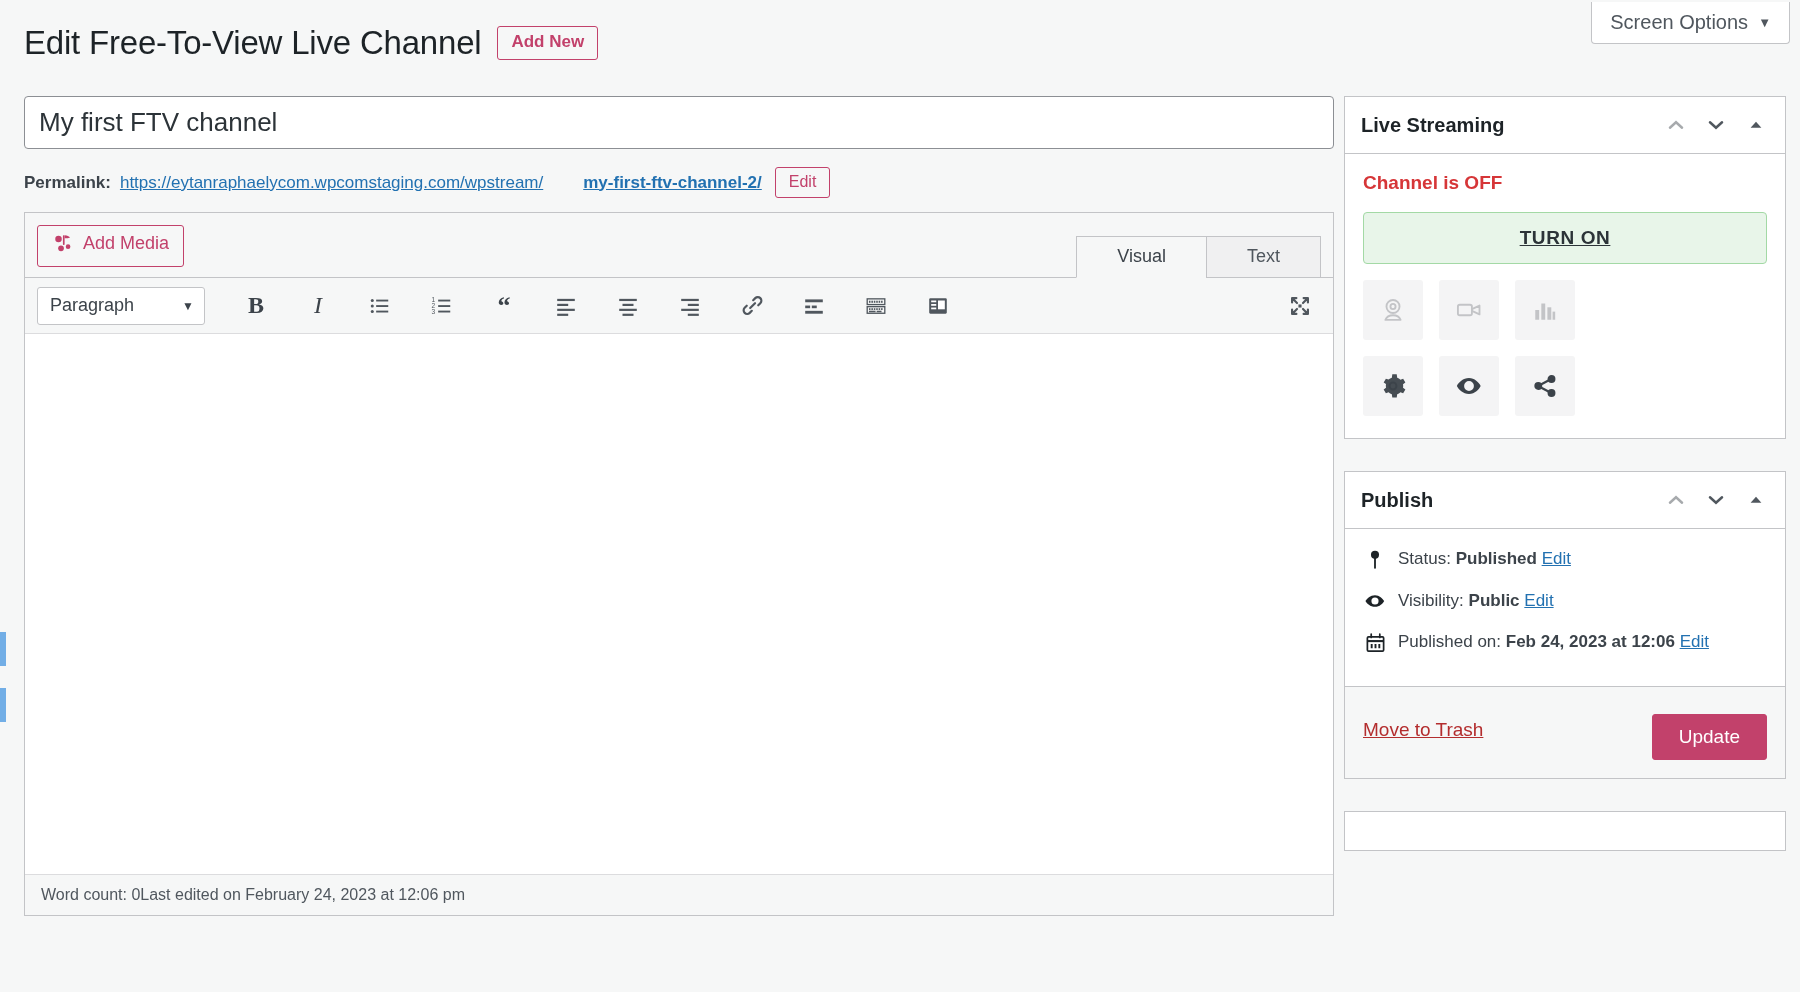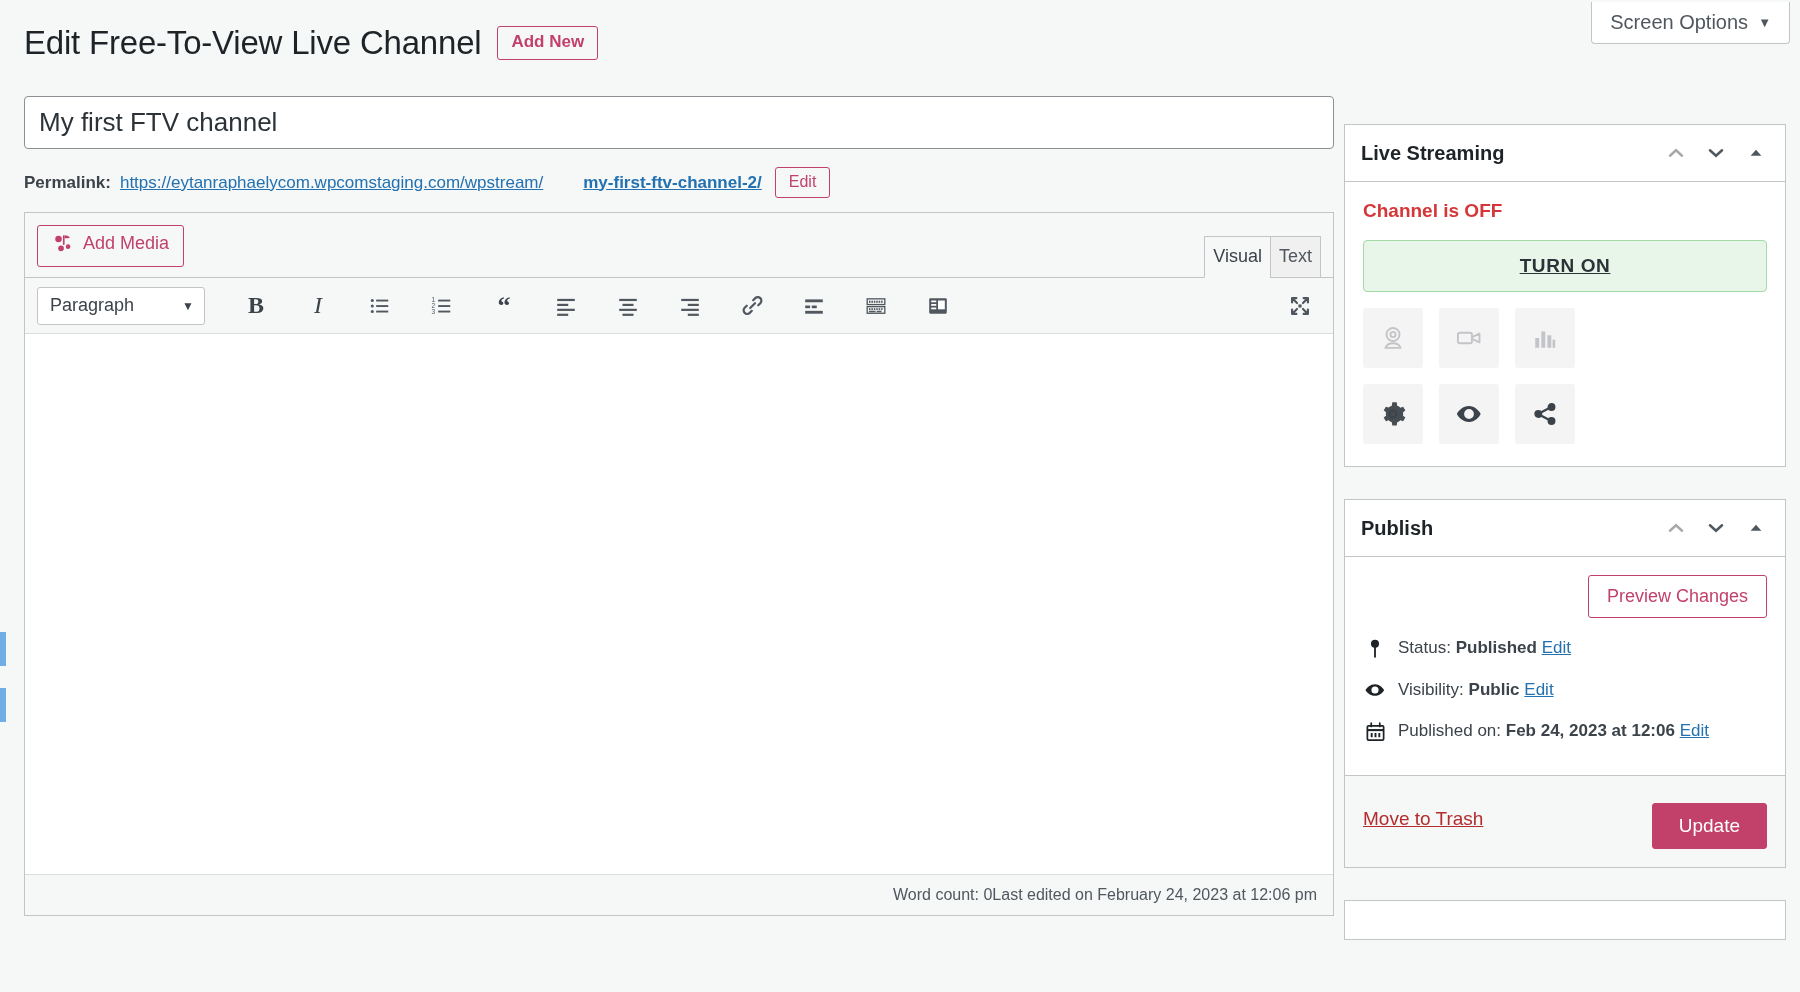--- a/index.html
+++ b/index.html
@@ -87,21 +87,21 @@
   }
   .media-btn {
     display: inline-flex; gap: 10px;
     border: 1px solid #c2416b; color: #c2416b; background: transparent;
     border-radius: 3px; padding: 7px 14px; font-size: 18px; cursor: pointer;
     margin-bottom: 10px; font-family: "Liberation Sans", sans-serif;
   }
   .editor-tabs { position: absolute; right: 12px; bottom: -1px; display: flex; align-items: flex-end; }
   .etab {
     border: 1px solid #c3c4c7; background: #f0f0f1; color: #50575e;
-    padding: 9px 8px 10px; font-size: 18px; cursor: pointer;
+    padding: 9px 40px 10px; font-size: 18px; cursor: pointer;
     margin-left: -1px; border-bottom-color: #c3c4c7;
   }
   .etab.active { background: #f6f7f7; border-bottom-color: #f6f7f7; color: #3c434a; }
 
   .tool-bar {
     background: #f6f7f7; border-bottom: 1px solid #dcdcde;
     display: flex; align-items: center; gap: 24px;
     padding: 8px 12px; position: relative; height: 56px;
   }
   .fmt-select {
@@ -117,28 +117,28 @@
   }
   .tbtn svg { display: block; }
   .tbtn.b { font-weight: 700; font-family: "Liberation Serif", serif; font-size: 24px; color: #3c434a; }
   .tbtn.i { font-style: italic; font-family: "Liberation Serif", serif; font-size: 24px; color: #3c434a; }
   .tbtn.quote { font-size: 26px; font-family: "Liberation Serif", serif; font-weight: 700; color: #3c434a; }
   .tbtn-right { position: absolute; right: 14px; top: 9px; }
 
   .editor-body { background: #fff; height: 540px; }
   .editor-footer {
     background: #f6f7f7; border-top: 1px solid #dcdcde;
-    display: flex; align-items: center; justify-content: flex-end;
+    display: flex; align-items: center; justify-content: flex-start;
     padding: 10px 16px; font-size: 16px; color: #50575e; height: 41px;
   }
 
   
   .side-col { position: absolute; left: 1344px; top: 96px; width: 442px; }
   .postbox {
-    background: #fff; border: 1px solid #c3c4c7; margin-bottom: 32px; margin-top: 28px;
+    background: #fff; border: 1px solid #c3c4c7; margin-bottom: 32px;
   }
   .postbox-header {
     display: flex; align-items: center; justify-content: space-between;
     padding: 15px 16px; border-bottom: 1px solid #c3c4c7;
   }
   .postbox-title { font-size: 20px; font-weight: 700; color: #1d2327; }
   .postbox-actions { display: flex; align-items: center; gap: 14px; color: #787c82; }
   .hdl { cursor: pointer; display: inline-flex; align-items: center; justify-content: center; width: 26px; height: 26px; }
   .postbox-inner { padding: 18px 18px 22px; }
 
@@ -450,23 +450,20 @@
           </span>
           <span class="hdl">
             <svg width="18" height="18" viewBox="0 0 20 20" fill="#50575e">
                 <path d="M10 6.5 16 13H4z"></path>
               </svg>
           </span>
         </span>
       </div>
 
       <div class="publish-inner">
-        <div class="preview-row">
-          <button class="preview-btn">Preview Changes</button>
-        </div>
 
         <div class="misc-row">
           <span class="misc-ico">
             <svg width="20" height="22" viewBox="0 0 20 24" fill="currentColor">
               <circle cx="10" cy="6.4" r="4.4"></circle>
                 <rect x="9" y="9.5" width="2" height="12" rx="0.9"></rect>
             </svg>
           </span>
           <span class="misc-text">
             <span>Status:</span>

